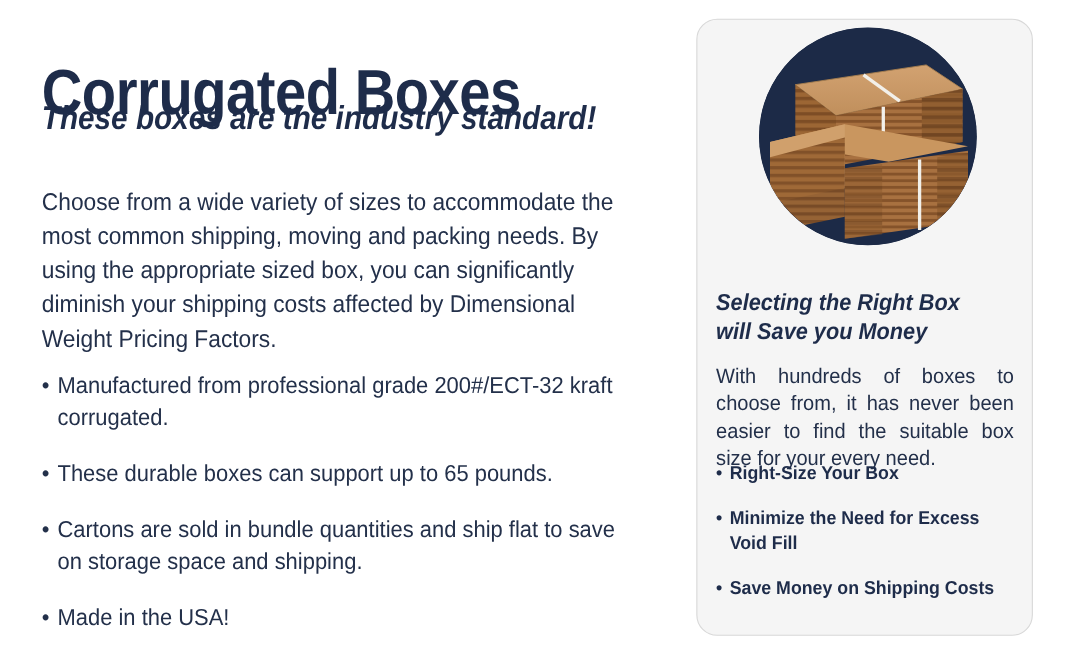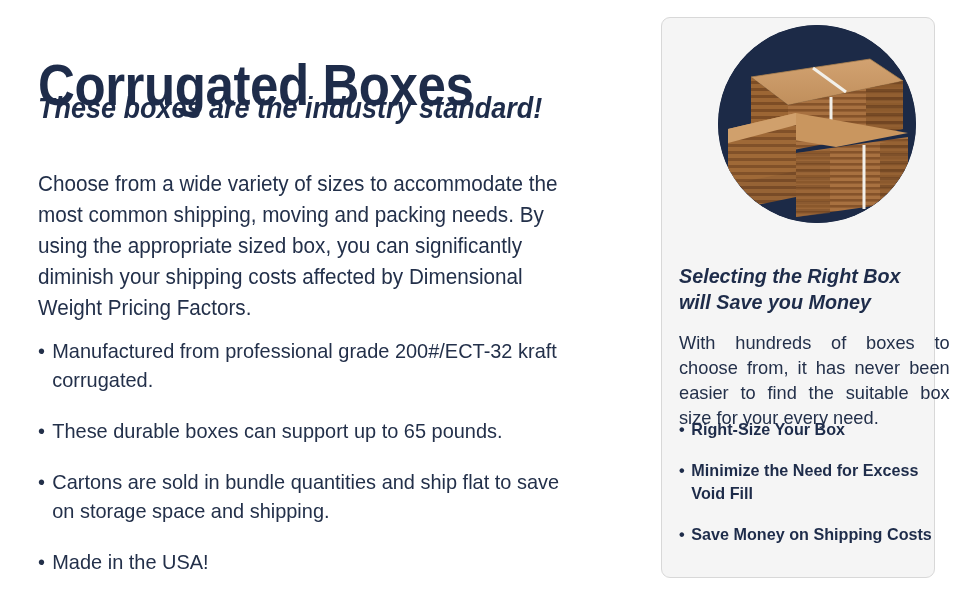--- a/index.html
+++ b/index.html
@@ -88,27 +88,26 @@
     left: 0;
     top: 0;
     color: #23304a;
   }
 
   
   .side-card {
     position: absolute;
     left: 633px;
     top: 17px;
-    width: 274px;
+    width: 306px;
     height: 561px;
     background: #f5f5f5;
     border: 1px solid #d8d8d8;
-    border-radius: 9px;
+    border-radius: 19px;
     box-sizing: border-box;
-    margin-left: 28px;
   }
 
   .card-photo-wrap {
     position: absolute;
     left: 56px;
     top: 7px;
     width: 198px;
     height: 198px;
   }
   .card-photo {

